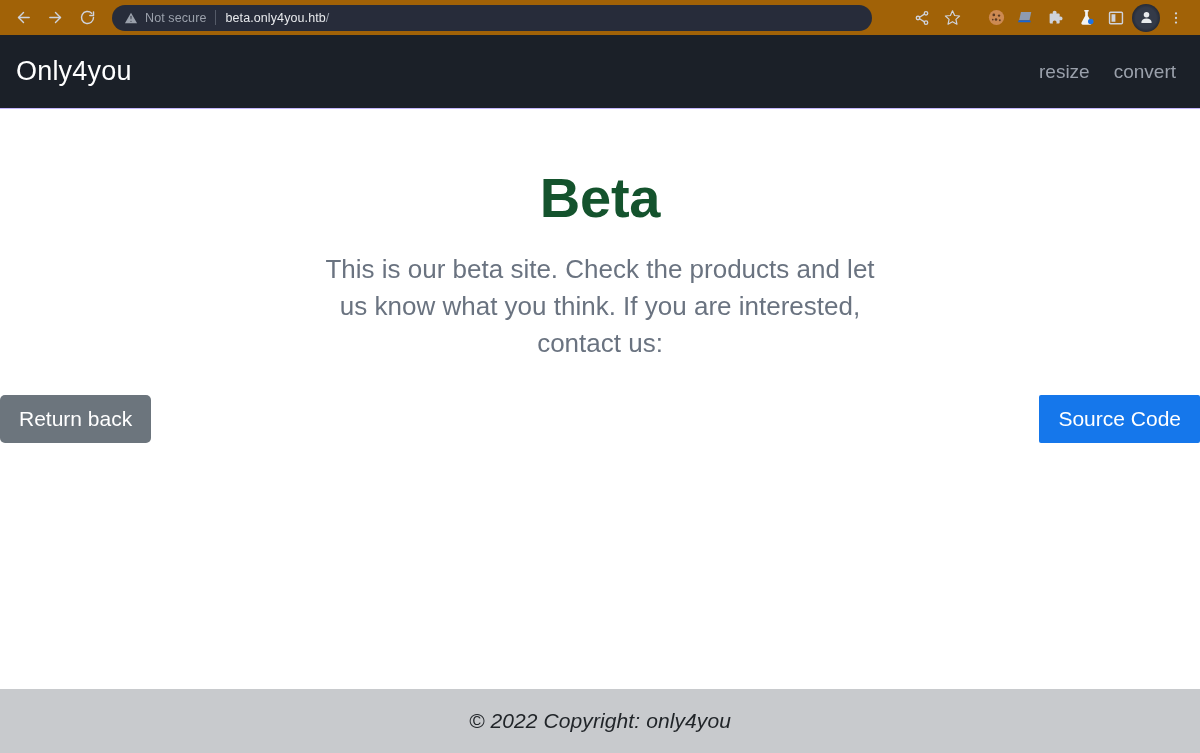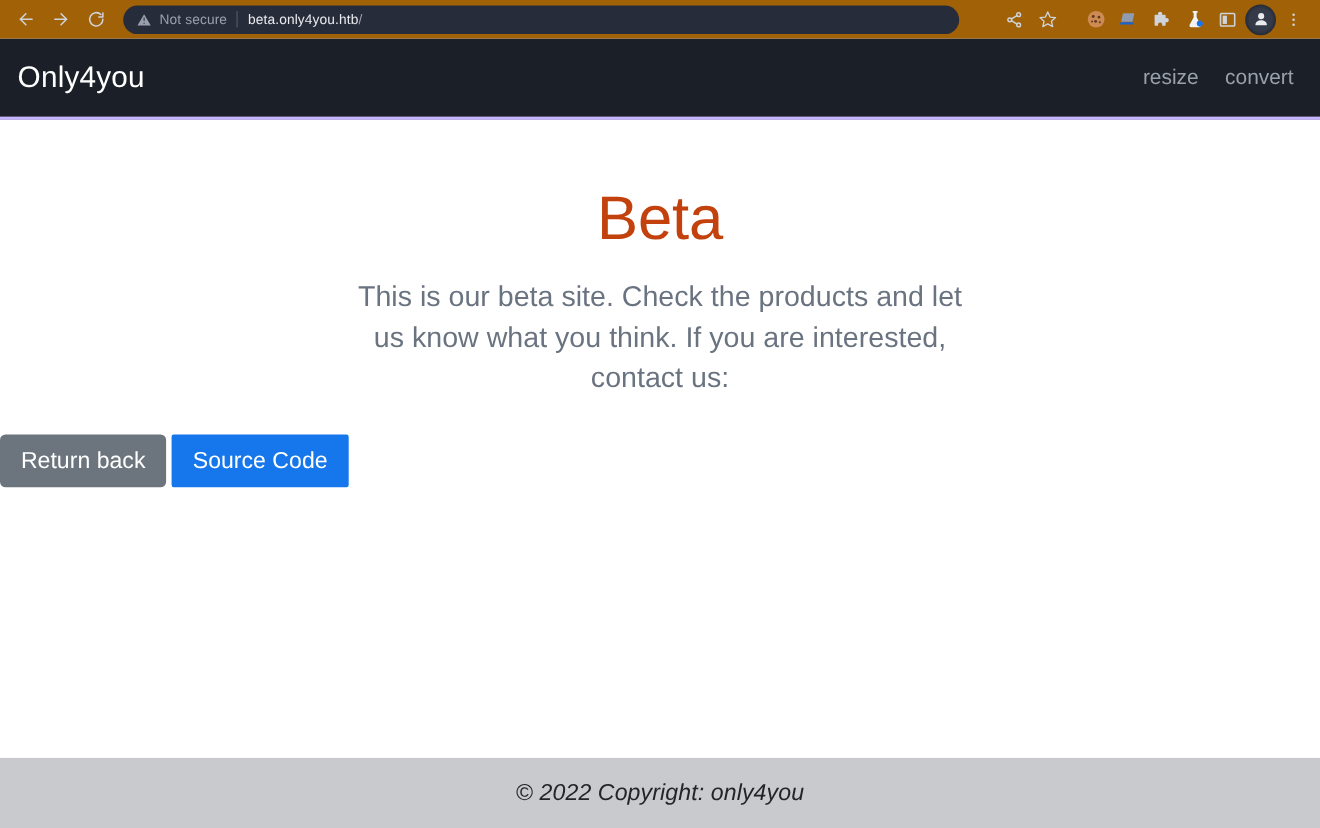--- a/index.html
+++ b/index.html
@@ -111,21 +111,21 @@
 
   .tb-spacer { width: 12px; flex: none; }
 
   
   .site-navbar {
     height: 74px;
     background: #1b2028;
     display: flex;
     align-items: center;
     padding: 0 24px 0 16px;
-    border-bottom: 3px solid #c4b5fd;
+    border-bottom: 1px solid #c4b5fd;
   }
 
   .brand {
     font-size: 27px;
     font-weight: 400;
     color: #ffffff;
     letter-spacing: .2px;
     cursor: pointer;
   }
 
@@ -145,39 +145,39 @@
   
   .page-main {
     height: 580px;
     background: #ffffff;
     padding-top: 58px;
     text-align: center;
   }
 
   .page-title {
     font-size: 56px;
-    font-weight: 400;
-    color: #c2410c;
+    font-weight: 700;
+    color: #14532d;
     line-height: 1.1;
     letter-spacing: -0.2px;
   }
 
   .page-desc {
     margin: 22px auto 0;
     width: 580px;
     font-size: 26px;
     font-weight: 300;
     line-height: 37px;
     color: #6a7380;
   }
 
   .btn-row {
     margin-top: 33px;
     display: flex;
-    justify-content: flex-start;
+    justify-content: space-between;
     align-items: flex-start;
     gap: 5px;
   }
 
   .btn {
     font-family: "Liberation Sans", sans-serif;
     font-size: 21px;
     font-weight: 400;
     line-height: 1;
     color: #ffffff;

